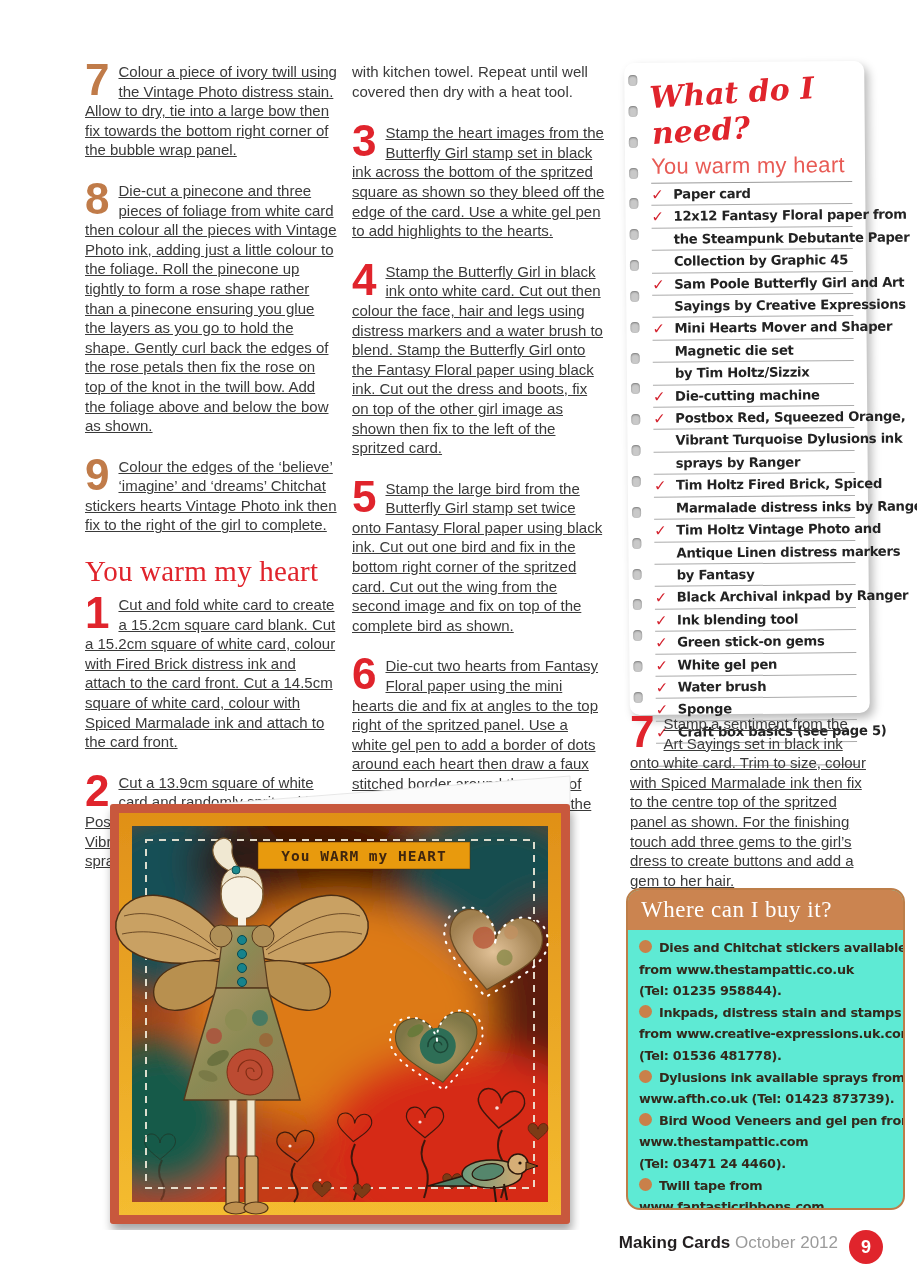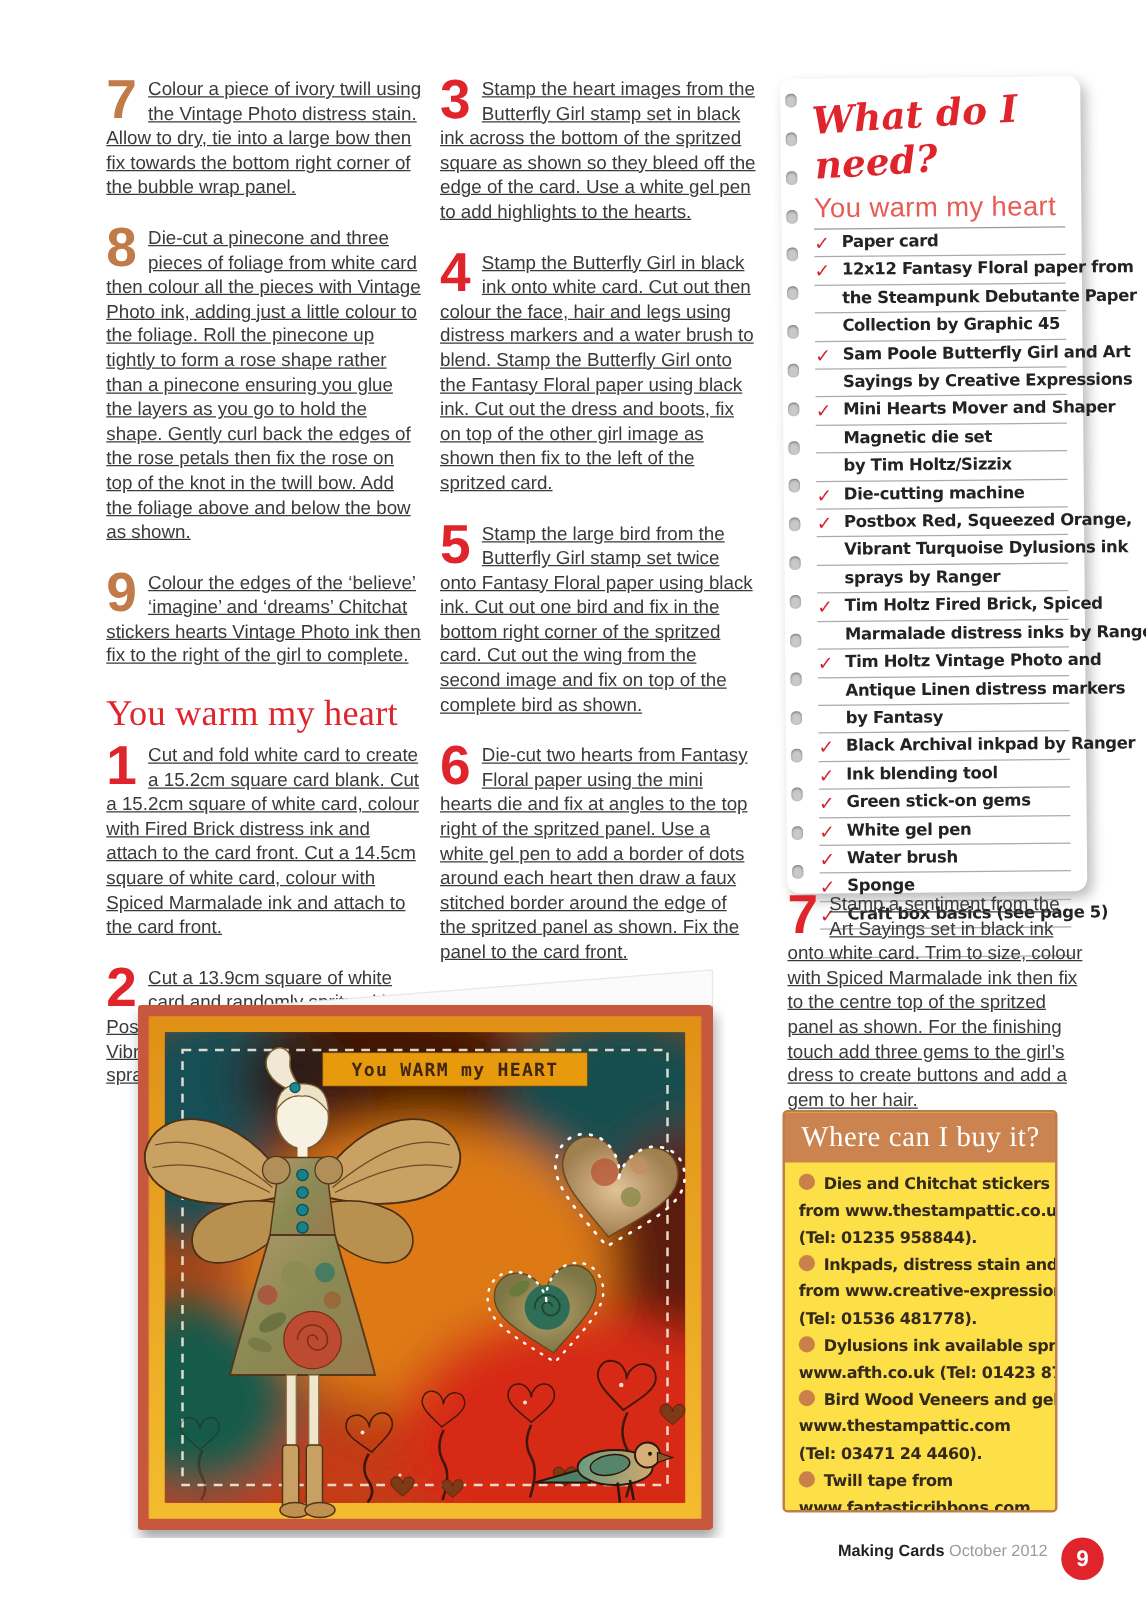--- a/index.html
+++ b/index.html
@@ -27,28 +27,28 @@
   .sidebar-inner{position:absolute;left:26px;right:13px;top:10px;}
   .script-title{font:700 italic 30px/36px "DejaVu Serif",serif;color:#e0242c;transform:rotate(-3deg);margin:2px 0 6px;}
   .sub-title{font:400 22px/28px "Liberation Sans",sans-serif;color:#e85b55;letter-spacing:.3px;margin:0;border-bottom:1.5px solid #9a9a9a;padding-bottom:2px;}
   .need-row{position:relative;font:700 13.2px/21.4px "DejaVu Sans",sans-serif;color:#232323;
     border-bottom:1px solid #ababab;padding-left:22px;letter-spacing:-.3px;white-space:nowrap;}
   .need-row .check{position:absolute;left:0;top:1px;color:#d42430;font-size:15px;}
   .need-row.empty{height:21.4px;}
   
   #step7-right{position:absolute;left:630px;top:714px;width:237px;}
   
-  #buybox{position:absolute;left:626px;top:888px;width:220px;height:322px;background:#fde047;
-    border:2px solid #bd7e49;border-radius:4px;overflow:hidden;box-sizing:border-box;}
+  #buybox{position:absolute;left:626px;top:888px;width:279px;height:322px;background:#5eead4;
+    border:2px solid #bd7e49;border-radius:14px;overflow:hidden;box-sizing:border-box;}
   .buy-header{background:#cb8450;color:#fff;font:400 23px/38px "Liberation Serif",serif;padding:1px 0 1px 13px;letter-spacing:.5px;}
   .buy-body{padding:7px 8px 0 11px;}
   .buy-row{font:700 12.8px/21.6px "DejaVu Sans",sans-serif;color:#33291c;letter-spacing:-.3px;white-space:nowrap;}
   .buy-row .bullet{display:inline-block;width:13px;height:13px;border-radius:50%;background:#c9804a;margin-right:7px;vertical-align:-1px;}
   
-  #footer{position:absolute;left:560px;top:1233px;width:278px;text-align:right;font-size:13px;}
+  #footer{position:absolute;left:560px;top:1233px;width:278px;text-align:right;font-size:17px;}
   #footer .mag{font-weight:700;color:#231f20;}
   #footer .issue{color:#9b9b9b;}
   #page-badge{position:absolute;left:849px;top:1230px;width:34px;height:34px;border-radius:50%;
     background:#e0242c;color:#fff;font:700 18px/34px "Liberation Sans",sans-serif;text-align:center;}
   
   #photo{position:absolute;left:100px;top:768px;width:480px;height:462px;}
 </style>
 </head>
 <body>
 
@@ -74,20 +74,21 @@
         <p class="step-text">Cut and fold white card to create a 15.2cm square card blank. Cut a 15.2cm square of white card, colour with Fired Brick distress ink and attach to the card front. Cut a 14.5cm square of white card, colour with Spiced Marmalade ink and attach to the card front.</p>
       </div>
       <div class="step">
         <span class="step-num num-red">2</span>
         <p class="step-text">Cut a 13.9cm square of white card and randomly spritz with Postbox Red, Squeezed Orange, and Vibrant Turquoise Dylusions ink sprays, blotting up any excess</p>
       </div>
     </div>
 </div>
 
 <div class="col" id="col-mid">
+  <p class="cont-text">with kitchen towel. Repeat until well covered then dry with a heat tool.</p>
   <div>
       <div class="step">
         <span class="step-num num-red">3</span>
         <p class="step-text">Stamp the heart images from the Butterfly Girl stamp set in black ink across the bottom of the spritzed square as shown so they bleed off the edge of the card. Use a white gel pen to add highlights to the hearts.</p>
       </div>
       <div class="step">
         <span class="step-num num-red">4</span>
         <p class="step-text">Stamp the Butterfly Girl in black ink onto white card. Cut out then colour the face, hair and legs using distress markers and a water brush to blend. Stamp the Butterfly Girl onto the Fantasy Floral paper using black ink. Cut out the dress and boots, fix on top of the other girl image as shown then fix to the left of the spritzed card.</p>
       </div>
       <div class="step">

